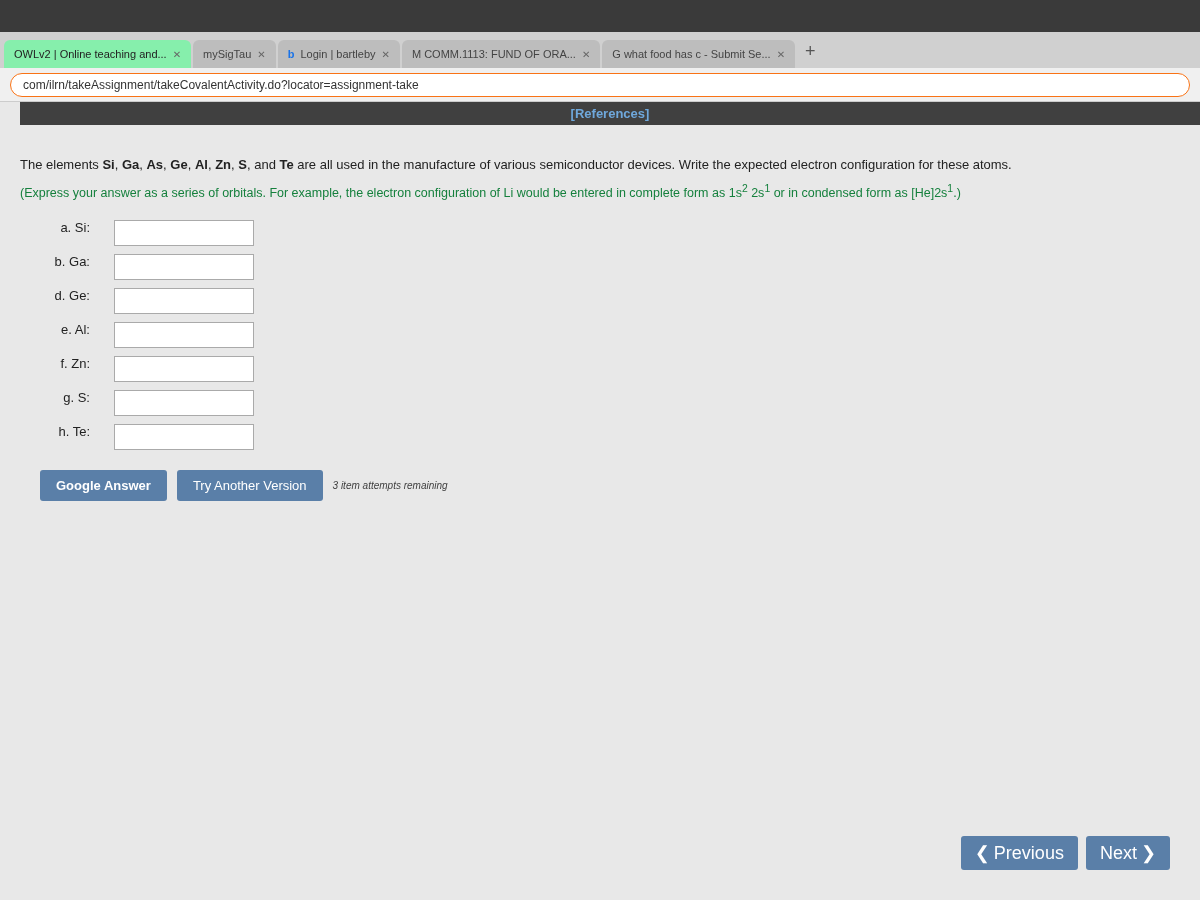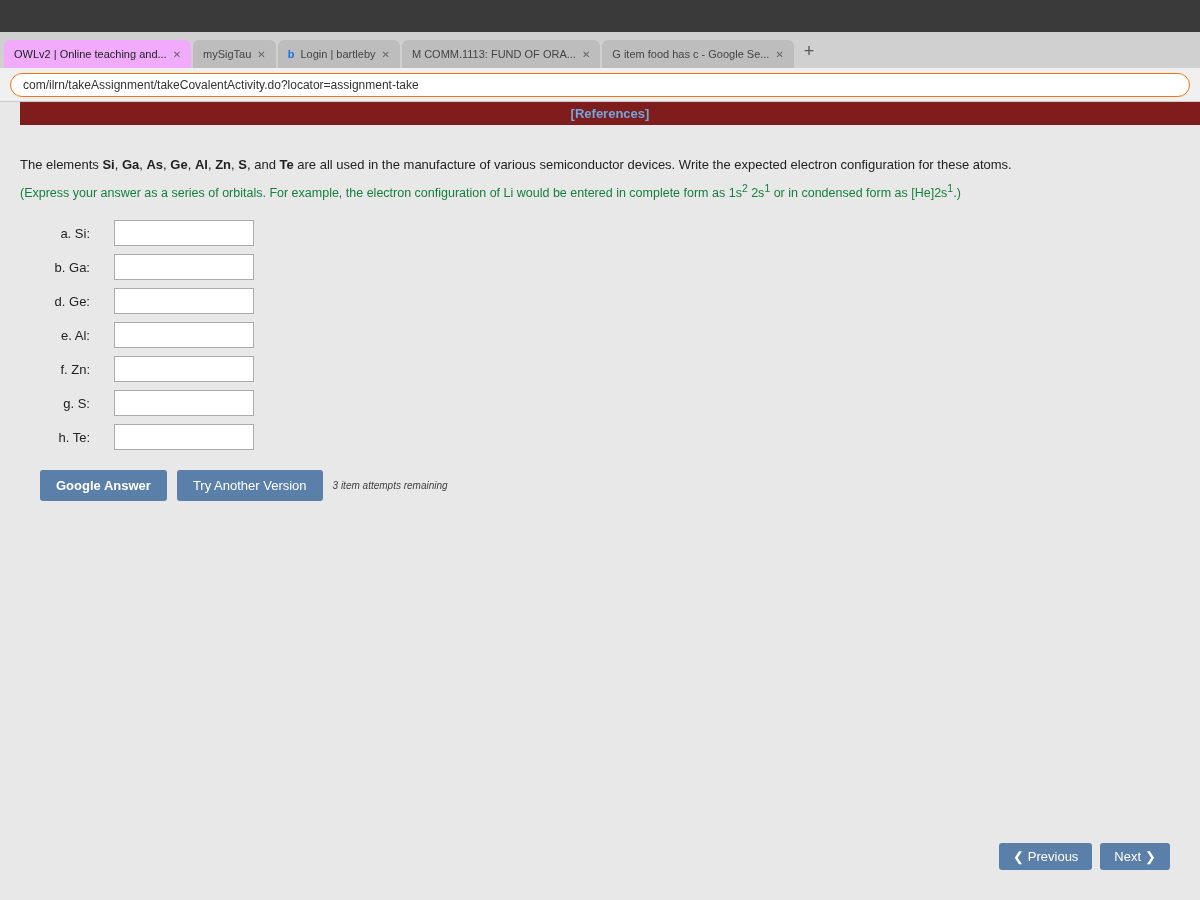--- a/index.html
+++ b/index.html
@@ -46,21 +46,21 @@
       font-size: 11px;
       max-width: 200px;
       white-space: nowrap;
       overflow: hidden;
       text-overflow: ellipsis;
       cursor: pointer;
       gap: 6px;
     }
 
     .tab.active {
-      background: #f0abfc;
+      background: #86efac;
       color: #222;
     }
 
     .tab.inactive {
       background: #bdbdbd;
       color: #444;
     }
 
     .tab-close {
       font-size: 10px;
@@ -93,21 +93,21 @@
 
     
     .page-content {
       background: #e8e8e8;
       flex: 1;
       overflow-y: auto;
       padding: 0;
     }
 
     .question-header-bar {
-      background: #7f1d1d;
+      background: #404040;
       color: white;
       padding: 4px 20px;
       font-size: 13px;
       display: flex;
       align-items: center;
       justify-content: center;
       margin-left: 20px;
     }
 
     .references-link {
@@ -139,21 +139,21 @@
     .answer-rows {
       display: flex;
       flex-direction: column;
       gap: 8px;
       margin-left: 20px;
       margin-bottom: 20px;
     }
 
     .answer-row {
       display: flex;
-      align-items: center;
+      align-items: flex-start;
       gap: 24px;
     }
 
     .answer-label {
       font-size: 13px;
       color: #222;
       width: 50px;
       text-align: right;
     }
 
@@ -209,21 +209,21 @@
       display: flex;
       align-items: center;
       gap: 8px;
     }
 
     .nav-btn {
       background: #5a7fa8;
       color: white;
       border: none;
       padding: 6px 14px;
-      font-size: 13px;
+      font-size: 18px;
       border-radius: 3px;
       cursor: pointer;
       display: flex;
       align-items: center;
       gap: 4px;
     }
 
     .nav-prev::before { content: '❮ '; }
     .nav-next::after { content: ' ❯'; }
   </style>
@@ -246,21 +246,21 @@
     <div class="tab inactive">
       <span style="font-weight:bold;color:#1a73e8;">b</span>
       <span>Login | bartleby</span>
       <span class="tab-close">✕</span>
     </div>
     <div class="tab inactive">
       <span>M COMM.1113: FUND OF ORA...</span>
       <span class="tab-close">✕</span>
     </div>
     <div class="tab inactive">
-      <span>G item food has c - Google Se...</span>
+      <span>G what food has c - Submit Se...</span>
       <span class="tab-close">✕</span>
     </div>
     <div style="padding:6px 8px;font-size:18px;color:#555;cursor:pointer;">+</div>
   </div>
 
   <div class="browser-addressbar">
     <div class="address-input">
       <span>com/ilrn/takeAssignment/takeCovalentActivity.do?locator=assignment-take</span>
     </div>
   </div>

